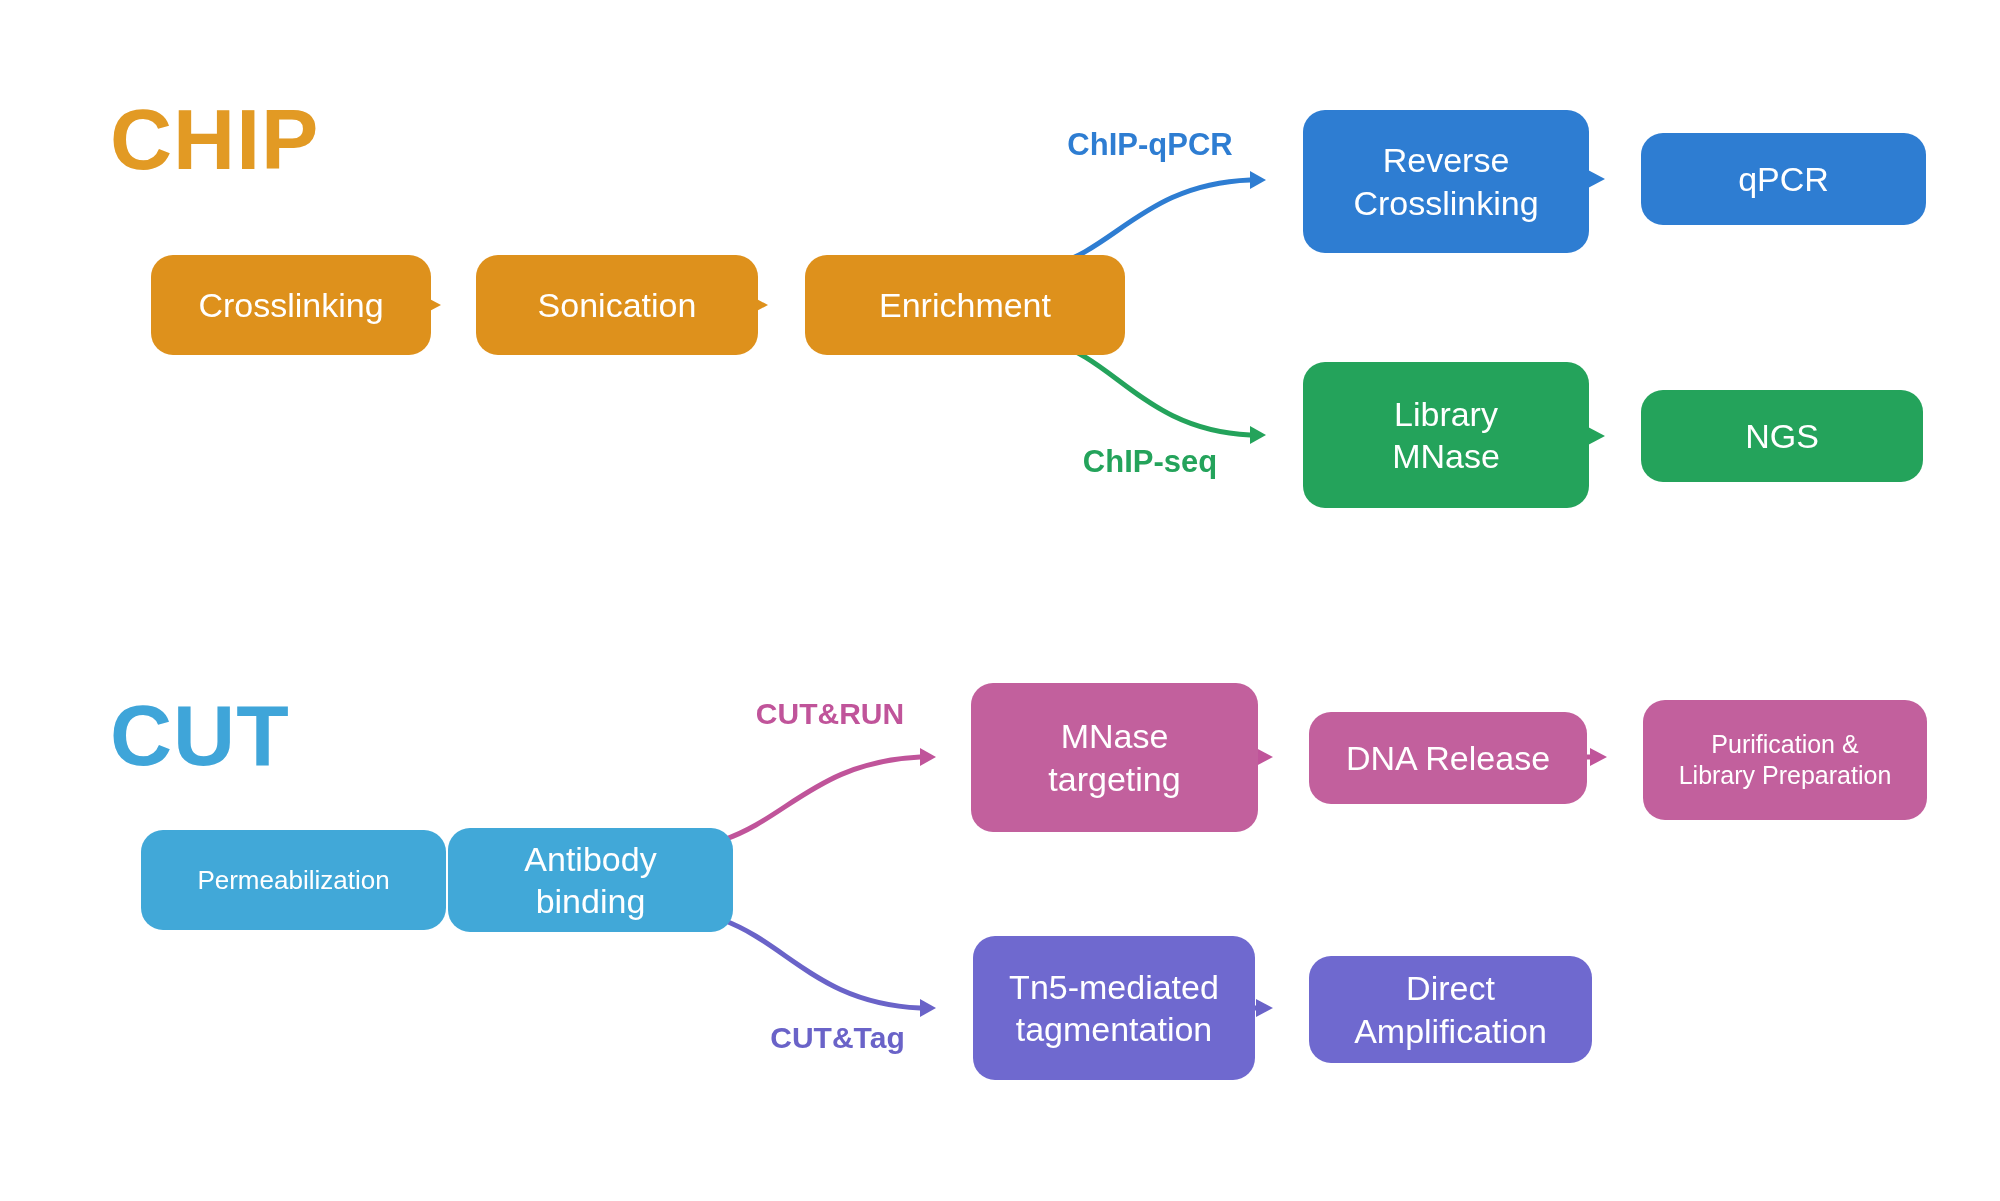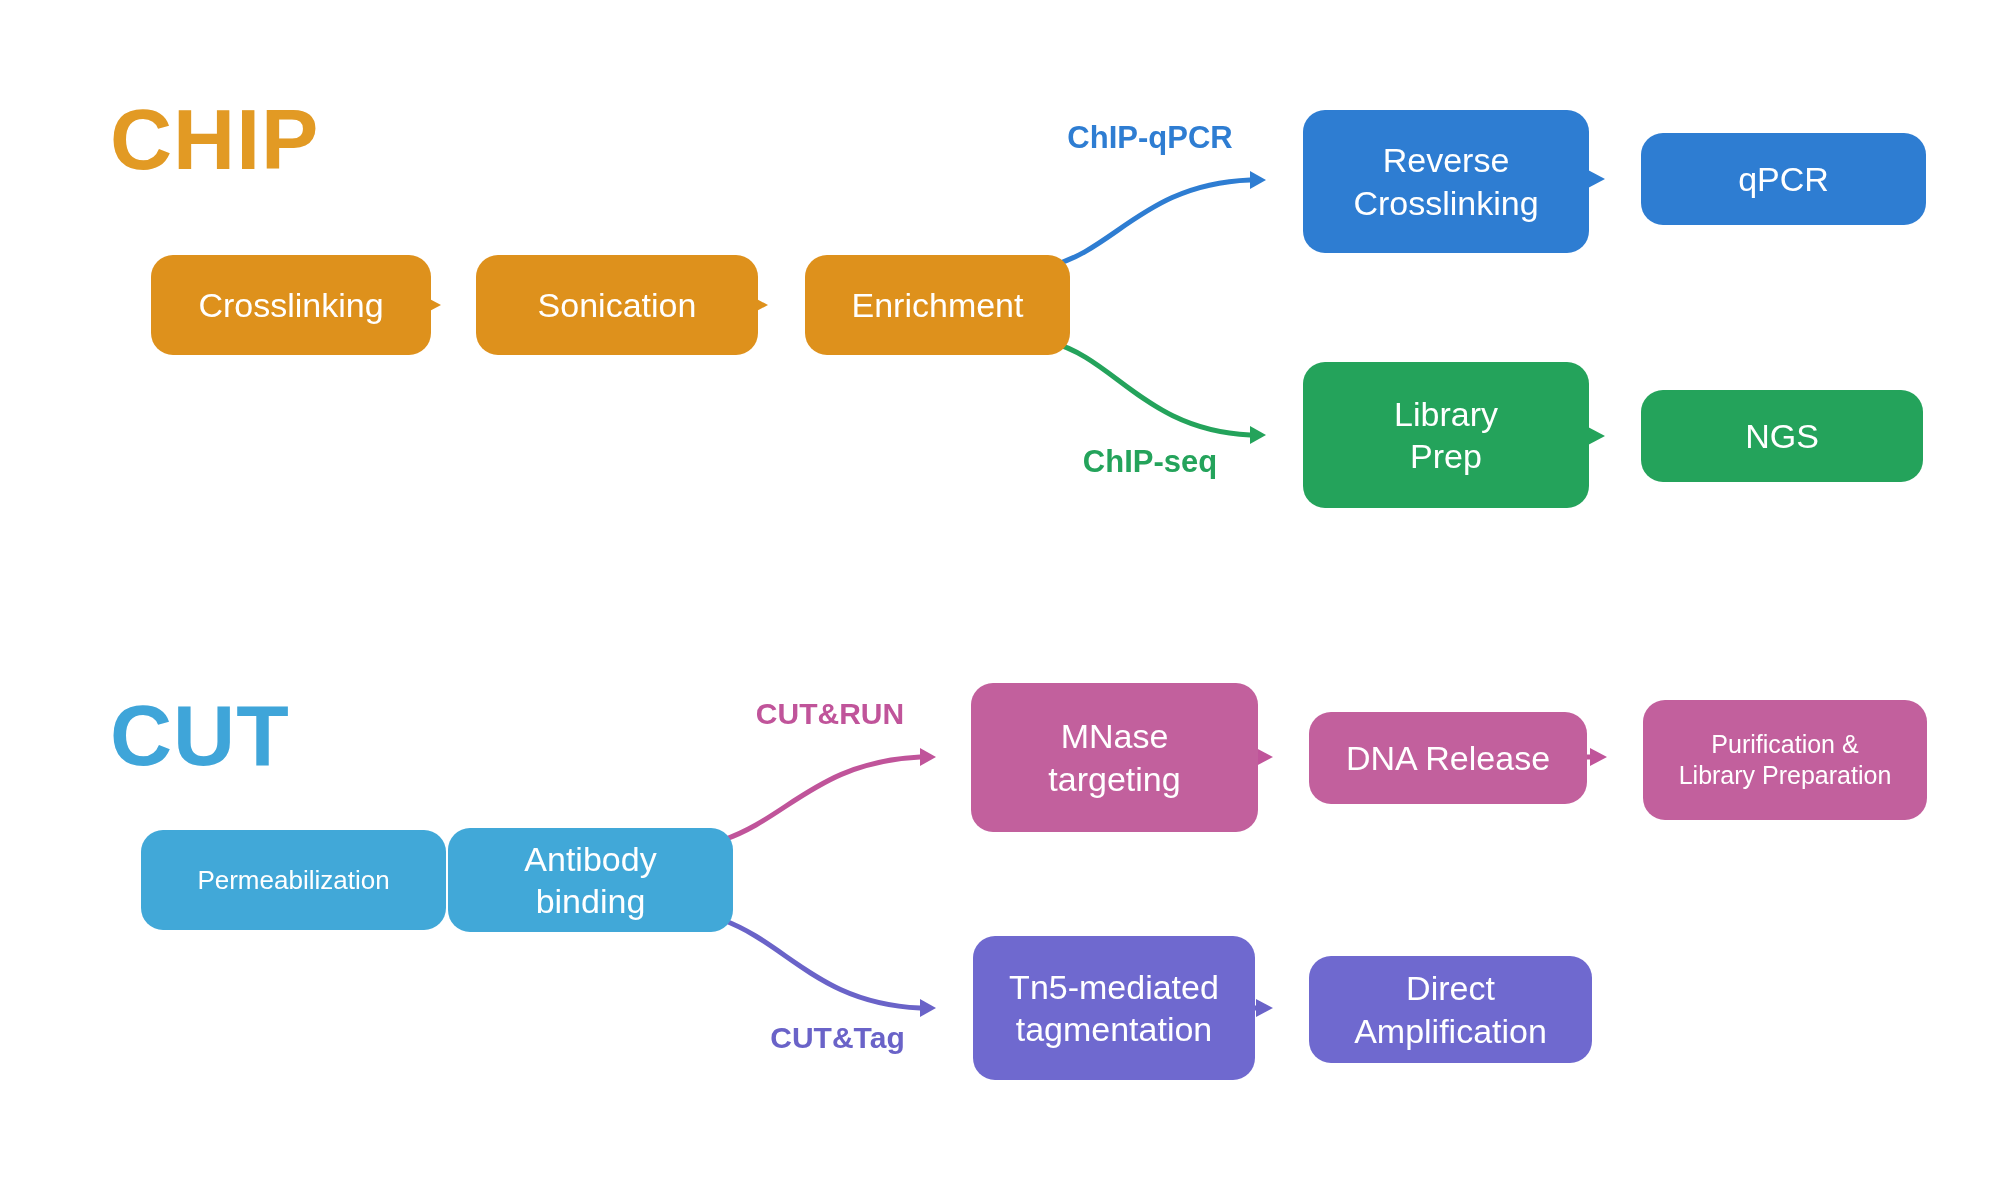--- a/index.html
+++ b/index.html
@@ -39,29 +39,29 @@
   .lightblue{background:var(--lightblue);}
   .pink{background:var(--pink);}
   .purple{background:var(--purple);}
   .branch-label{
     position:absolute;
     font-weight:700;
     font-size:31px;
     text-align:center;
     line-height:1;
   }
-  #lbl-chip-qpcr{left:1040px;top:122px;width:220px;color:var(--blue);}
+  #lbl-chip-qpcr{left:1040px;top:129px;width:220px;color:var(--blue);}
   #lbl-chip-seq{left:1050px;top:446px;width:200px;color:var(--green);}
   #lbl-cut-run{left:735px;top:699px;width:190px;color:var(--pinkAccent);font-size:30px;text-align:center;}
   #lbl-cut-tag{left:745px;top:1023px;width:185px;color:var(--purpleAccent);font-size:30px;}
 
   
   #bx-crosslinking{left:118px;top:255px;width:280px;height:100px;}
   #bx-sonication{left:443px;top:255px;width:282px;height:100px;}
-  #bx-enrichment{left:772px;top:255px;width:265px;height:100px;}
+  #bx-enrichment{left:772px;top:255px;width:320px;height:100px;}
   #bx-reverse{left:1270px;top:110px;width:286px;height:143px;}
   #bx-qpcr{left:1608px;top:133px;width:285px;height:92px;}
   #bx-libraryprep{left:1270px;top:362px;width:286px;height:146px;}
   #bx-ngs{left:1608px;top:390px;width:282px;height:92px;}
   #bx-permeabilization{left:108px;top:830px;width:305px;height:100px;font-size:26px;}
   #bx-antibody{left:415px;top:828px;width:285px;height:104px;}
   #bx-mnase{left:938px;top:683px;width:287px;height:149px;}
   #bx-dnarelease{left:1276px;top:712px;width:278px;height:92px;}
   #bx-purification{left:1610px;top:700px;width:284px;height:120px;font-size:25px;}
   #bx-tn5{left:940px;top:936px;width:282px;height:144px;}
@@ -145,21 +145,21 @@
   <div id="bx-sonication" class="box orange">Sonication</div>
   <div id="bx-enrichment" class="box orange">Enrichment</div>
 
   <div id="lbl-chip-qpcr" class="branch-label">ChIP-qPCR</div>
   <div id="bx-reverse" class="box blue">Reverse
 Crosslinking</div>
   <div id="bx-qpcr" class="box blue">qPCR</div>
 
   <div id="lbl-chip-seq" class="branch-label">ChIP-seq</div>
   <div id="bx-libraryprep" class="box green">Library
-Prep</div>
+MNase</div>
   <div id="bx-ngs" class="box green">NGS</div>
 
   <div id="cut-title" class="section-title">CUT</div>
 
   <div id="bx-permeabilization" class="box lightblue">Permeabilization</div>
   <div id="bx-antibody" class="box lightblue">Antibody
 binding</div>
 
   <div id="lbl-cut-run" class="branch-label">CUT&amp;RUN</div>
   <div id="bx-mnase" class="box pink">MNase

